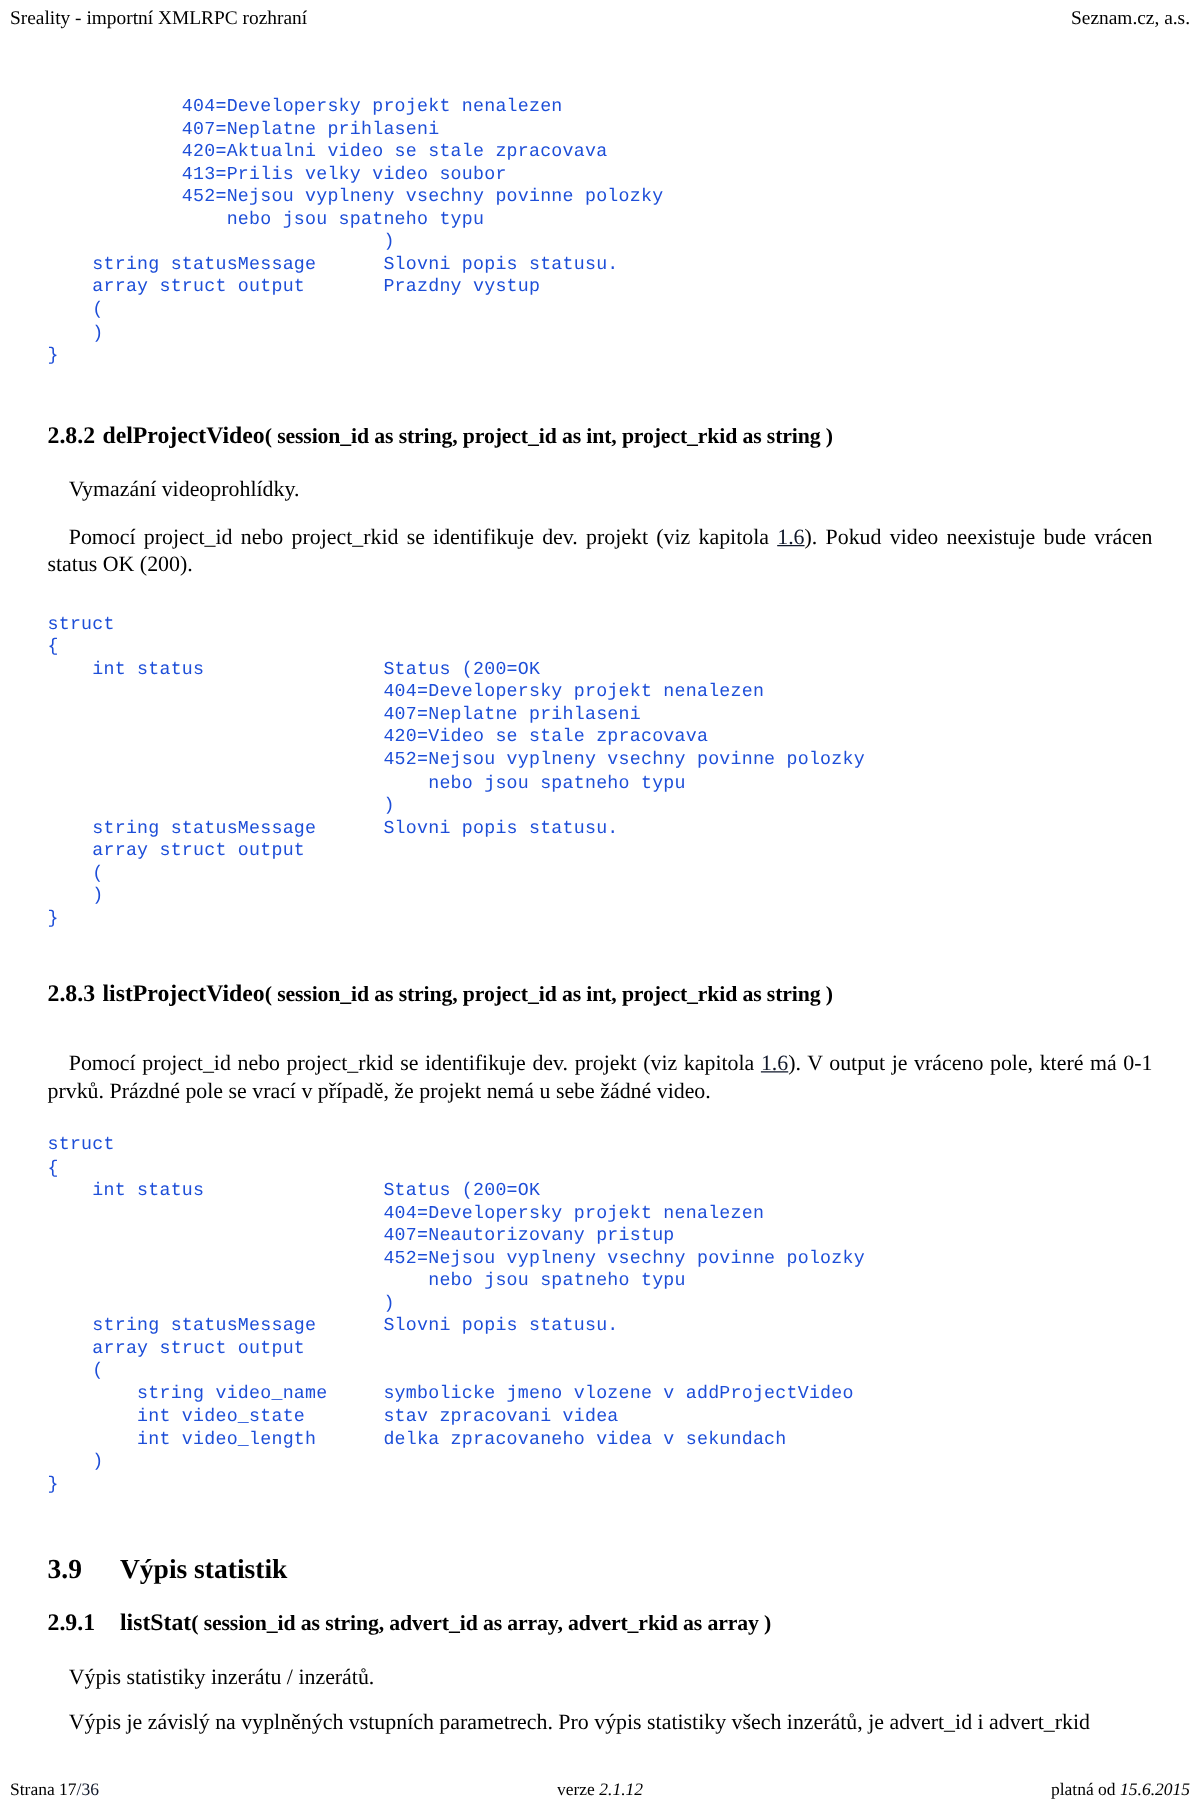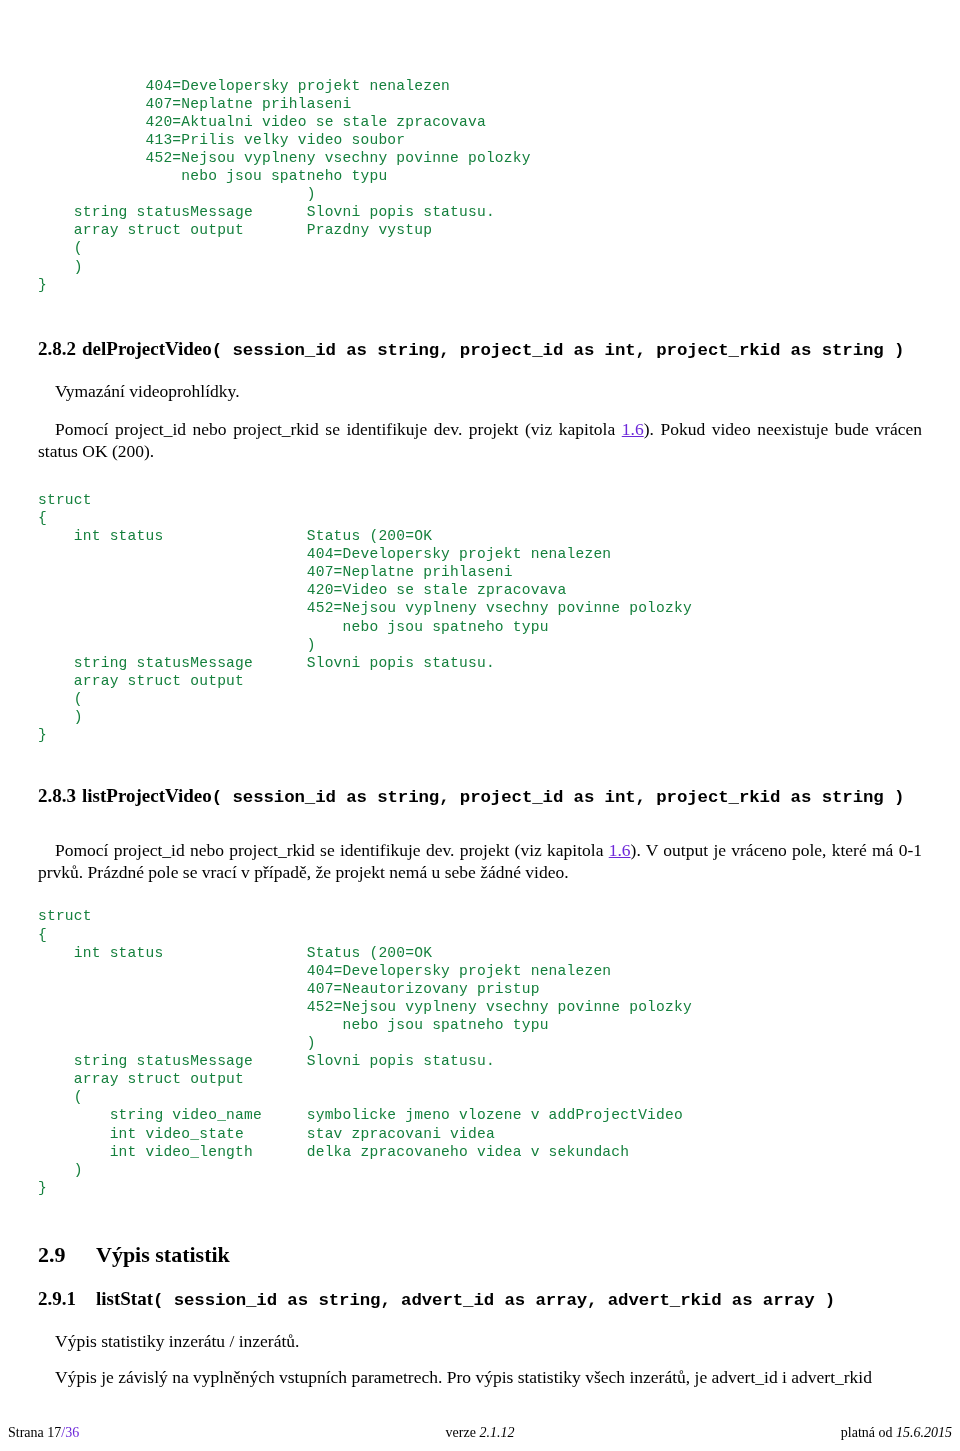--- a/index.html
+++ b/index.html
@@ -36,52 +36,52 @@
     left: 8px;
     right: 8px;
     height: 20px;
     font-size: 14px;
     line-height: 20px;
   }
   .runfoot .left   { position: absolute; left: 0;  top: 0; white-space: nowrap; }
   .runfoot .center { position: absolute; left: 50%; transform: translateX(-50%); top: 0; white-space: nowrap; }
   .runfoot .right  { position: absolute; right: 0; top: 0; white-space: nowrap; }
   .ital { font-style: italic; }
-  .lnk  { color: #6d28d9; }
+  .lnk  { color: #0f172a; }
 
   
   .content {
     position: absolute;
     left: 38px;
     top: 62px;
     width: 884px;
   }
 
   
   .code {
     font-family: "Liberation Mono", "DejaVu Sans Mono", monospace;
     font-size: 14.6px;
     line-height: 18.1px;
     white-space: pre;
-    color: #15803d;
+    color: #1d4ed8;
     letter-spacing: 0.2px;
   }
 
   
   h3.sect {
     font-family: "Liberation Serif", "DejaVu Serif", serif;
     font-weight: bold;
     font-size: 19px;
     margin: 0;
     padding: 0;
     white-space: nowrap;
   }
   h3.sect .num { display: inline-block; min-width: 44px; }
   h3.sect .sig {
-    font-family: Liberation Mono, monospace;
+    font-family: Liberation Serif, serif;
     font-weight: bold;
     font-size: 17.4px;
     letter-spacing: -0.1px;
   }
   h2.sect2 {
     font-family: "Liberation Serif", "DejaVu Serif", serif;
     font-weight: bold;
     font-size: 22px;
     margin: 0;
     padding: 0;
@@ -106,20 +106,24 @@
   .sp-20 { height: 20px; }
   .sp-22 { height: 22px; }
   .sp-26 { height: 26px; }
   .sp-30 { height: 30px; }
 </style>
 </head>
 <body>
 
 <div class="page">
 
+  <div class="runhead">
+    <span class="left">Sreality - importní XMLRPC rozhraní</span>
+    <span class="right">Seznam.cz, a.s.</span>
+  </div>
 
   <div class="content">
 
     <pre class="code">            404=Developersky projekt nenalezen
             407=Neplatne prihlaseni
             420=Aktualni video se stale zpracovava
             413=Prilis velky video soubor
             452=Nejsou vyplneny vsechny povinne polozky
                 nebo jsou spatneho typu
                               )
@@ -191,21 +195,21 @@
         int video_length      delka zpracovaneho videa v sekundach
     )
 }</pre>
 
     <div class="sp-8"></div>
 
 
     <div class="sp-22"></div>
 
     <h2 class="sect2">
-      <span class="num">2.9</span><span>Výpis statistik</span>
+      <span class="num">3.9</span><span>Výpis statistik</span>
     </h2>
 
     <div class="sp-20"></div>
 
     <h3 class="sect sub">
       <span class="num">2.9.1</span><span>listStat</span><span class="sig">( session_id as string, advert_id as array, advert_rkid as array )</span>
     </h3>
 
     <div class="sp-20"></div>
 

